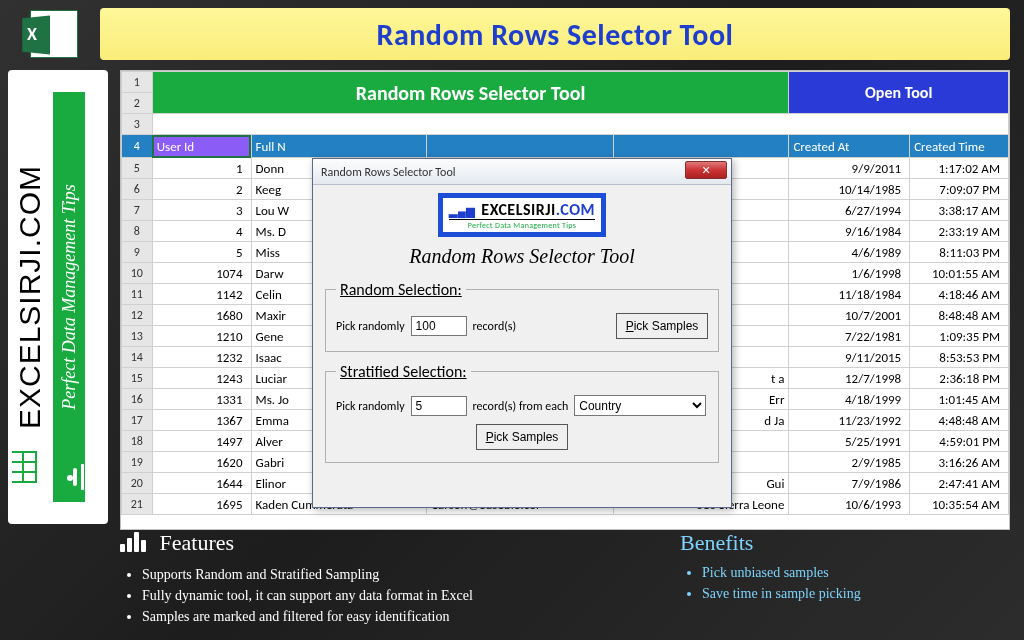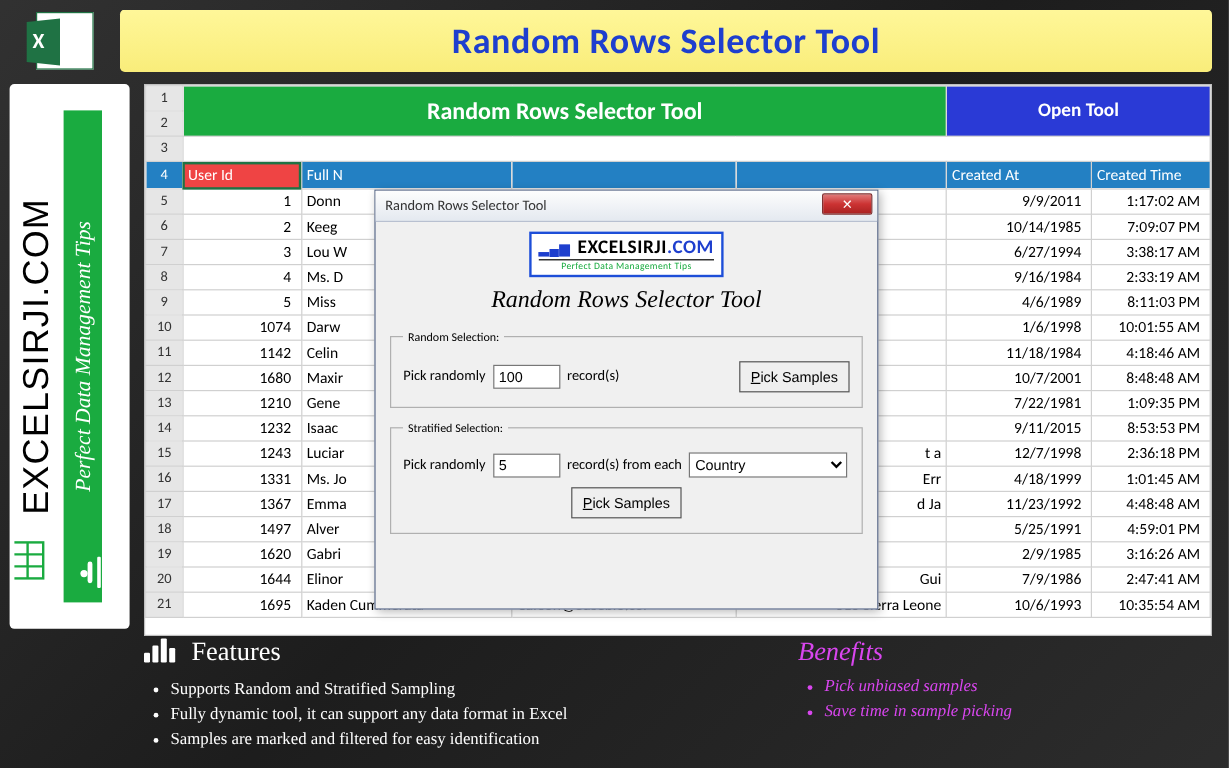--- a/index.html
+++ b/index.html
@@ -112,21 +112,21 @@
   }
   .sheet .hdr-row td:not(.rowhead) {
     background: #2380c3;
     color: #fff;
     font-size: 13px;
     height: 23px;
   }
   .sheet .hdr-row td.selected {
     outline: 2px solid #1f7244;
     outline-offset: -2px;
-    background: #ef4444;
+    background: #8b5cf6;
   }
   .sheet td.num { text-align: right; padding-right: 8px; }
   .sheet td.date { text-align: right; padding-right: 8px; }
   .dialog {
     position: absolute;
     left: 312px; top: 158px;
     width: 420px; height: 350px;
     background: #f0f0f0;
     border: 1px solid #5a6a8a;
     box-shadow: 2px 2px 8px rgba(0,0,0,0.3);
@@ -155,41 +155,41 @@
   }
   .dialog .body {
     padding: 6px 12px 12px 12px;
   }
   .dialog .brand {
     text-align: center;
     margin: 2px 0 4px 0;
   }
   .dialog .brand-box {
     display: inline-block;
-    border: 2px solid #1d4ed8;
+    border: 5px solid #1d4ed8;
     padding: 2px 6px;
     background: #fff;
   }
   .dialog .brand .t1 { font-size: 16px; font-weight: 700; letter-spacing: 0.5px; color:#000; }
   .dialog .brand .t1 .accent { color:#1e3fce; }
   .dialog .brand .t2 { font-size: 8px; color: #1aab40; letter-spacing: 0.3px; border-top:1px solid #000; }
   .dialog .subtitle {
     text-align: center;
     font-family: "Segoe Script", cursive;
     font-size: 20px;
     font-style: italic;
     margin: 8px 0 12px 0;
   }
   .dialog fieldset {
     border: 1px solid #b0b0b0;
     margin-bottom: 10px;
     padding: 14px 10px 12px 10px;
     position: relative;
   }
-  .dialog legend { font-size: 10px; padding: 0 4px; }
+  .dialog legend { font-size: 16px; padding: 0 4px; text-decoration: underline; }
   .dialog .row {
     display: flex; align-items: center; gap: 6px;
   }
   .dialog input[type="text"] {
     width: 56px; height: 20px;
     border: 1px solid #777;
     padding: 1px 4px;
     font-size: 12px;
   }
   .dialog select {
@@ -210,24 +210,23 @@
   .dialog .center { text-align: center; margin-top: 8px; }
 
   .features {
     position: absolute;
     left: 120px; top: 530px;
     width: 540px;
     color: #fff;
   }
   .benefits {
     position: absolute;
-    left: 665px; top: 530px;
+    left: 680px; top: 530px;
     width: 320px;
-    color: #d946ef;
-    font-style: italic;
+    color: #7dd3fc;
   }
   .features h3, .benefits h3 {
     font-size: 22px;
     font-family: Georgia, serif;
     font-weight: 400;
     margin-bottom: 6px;
   }
   .features ul, .benefits ul {
     list-style: disc;
     padding-left: 22px;

